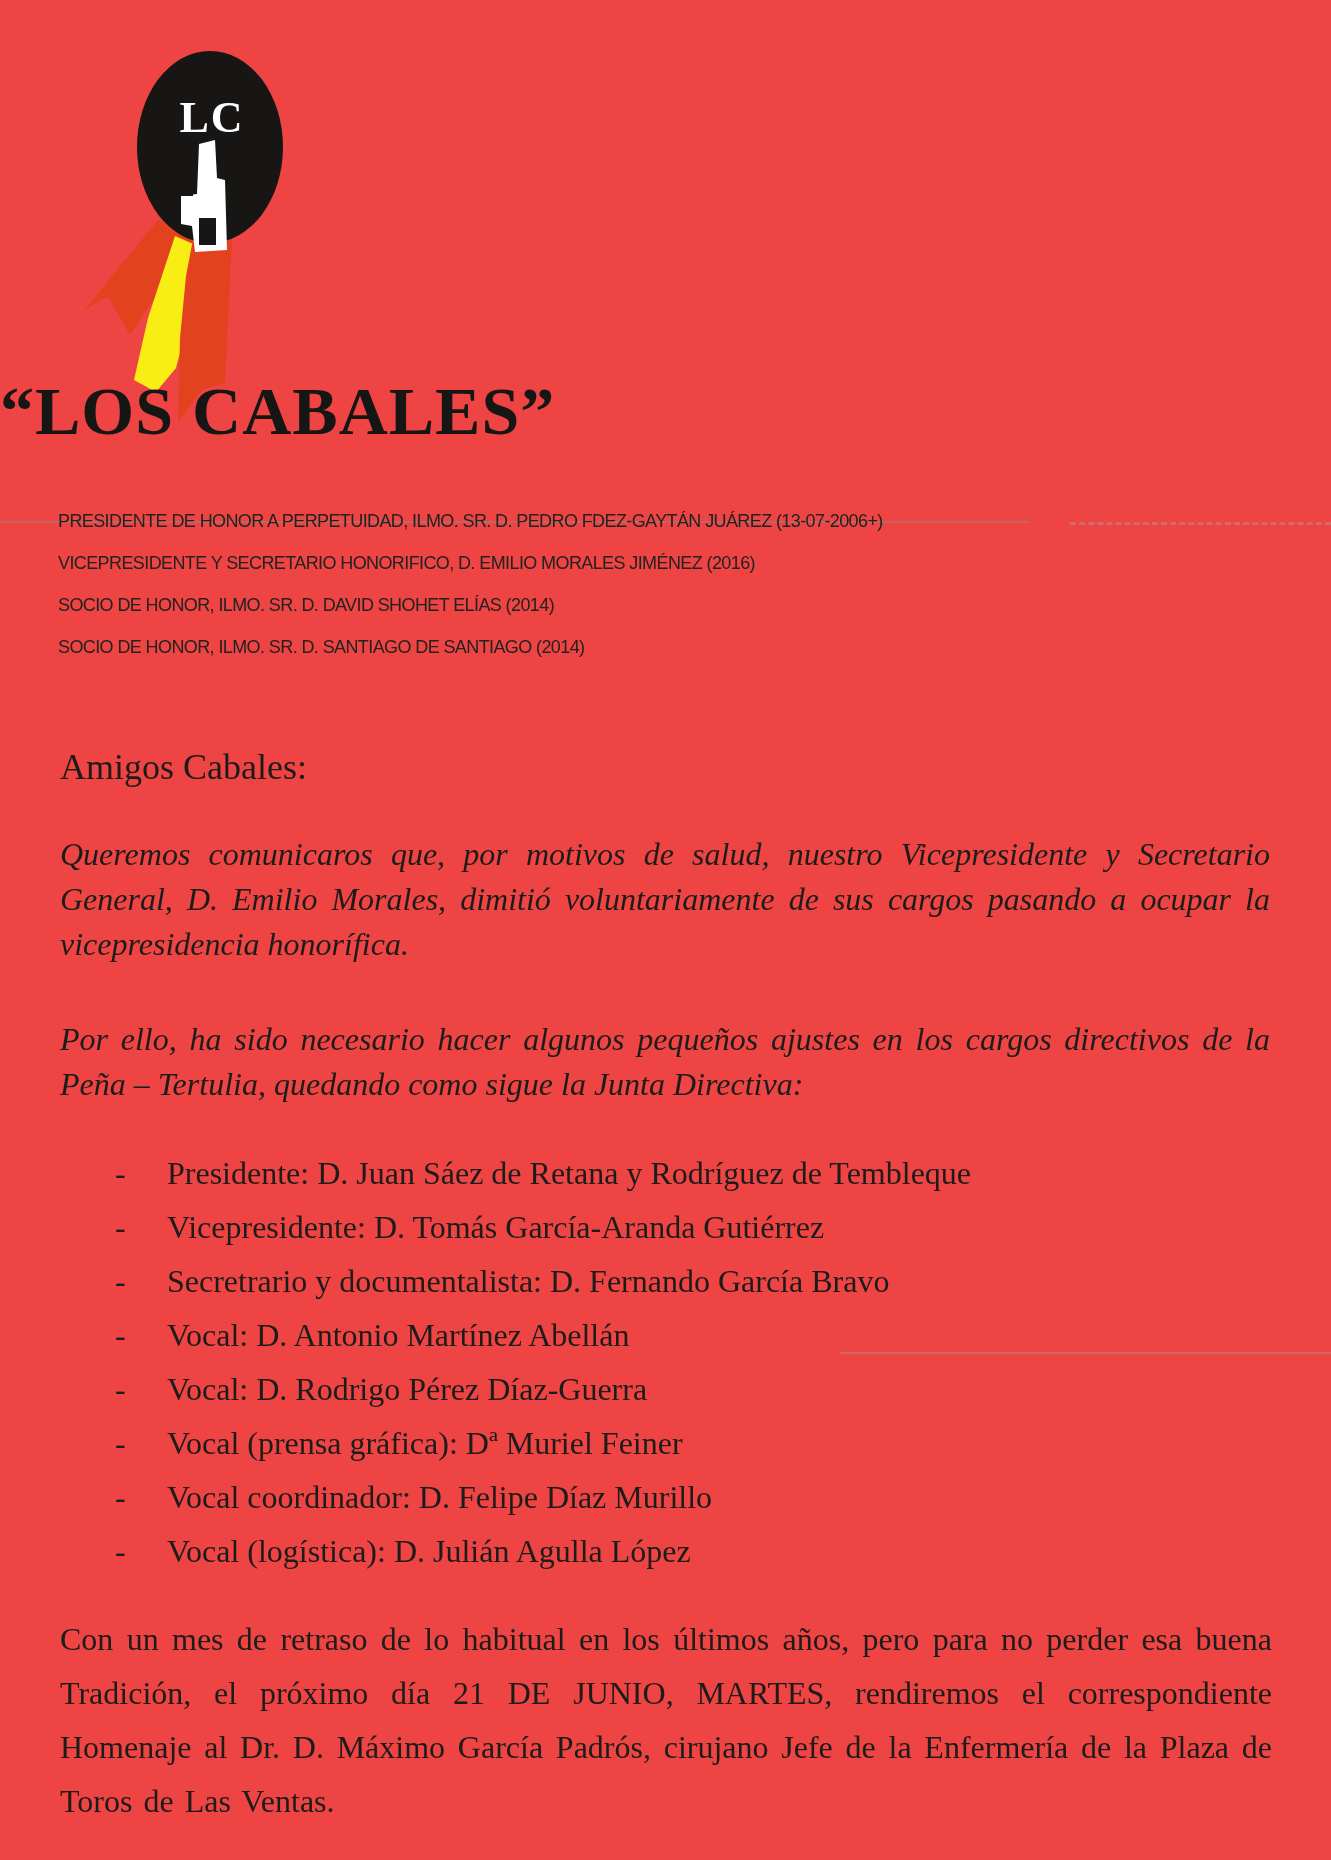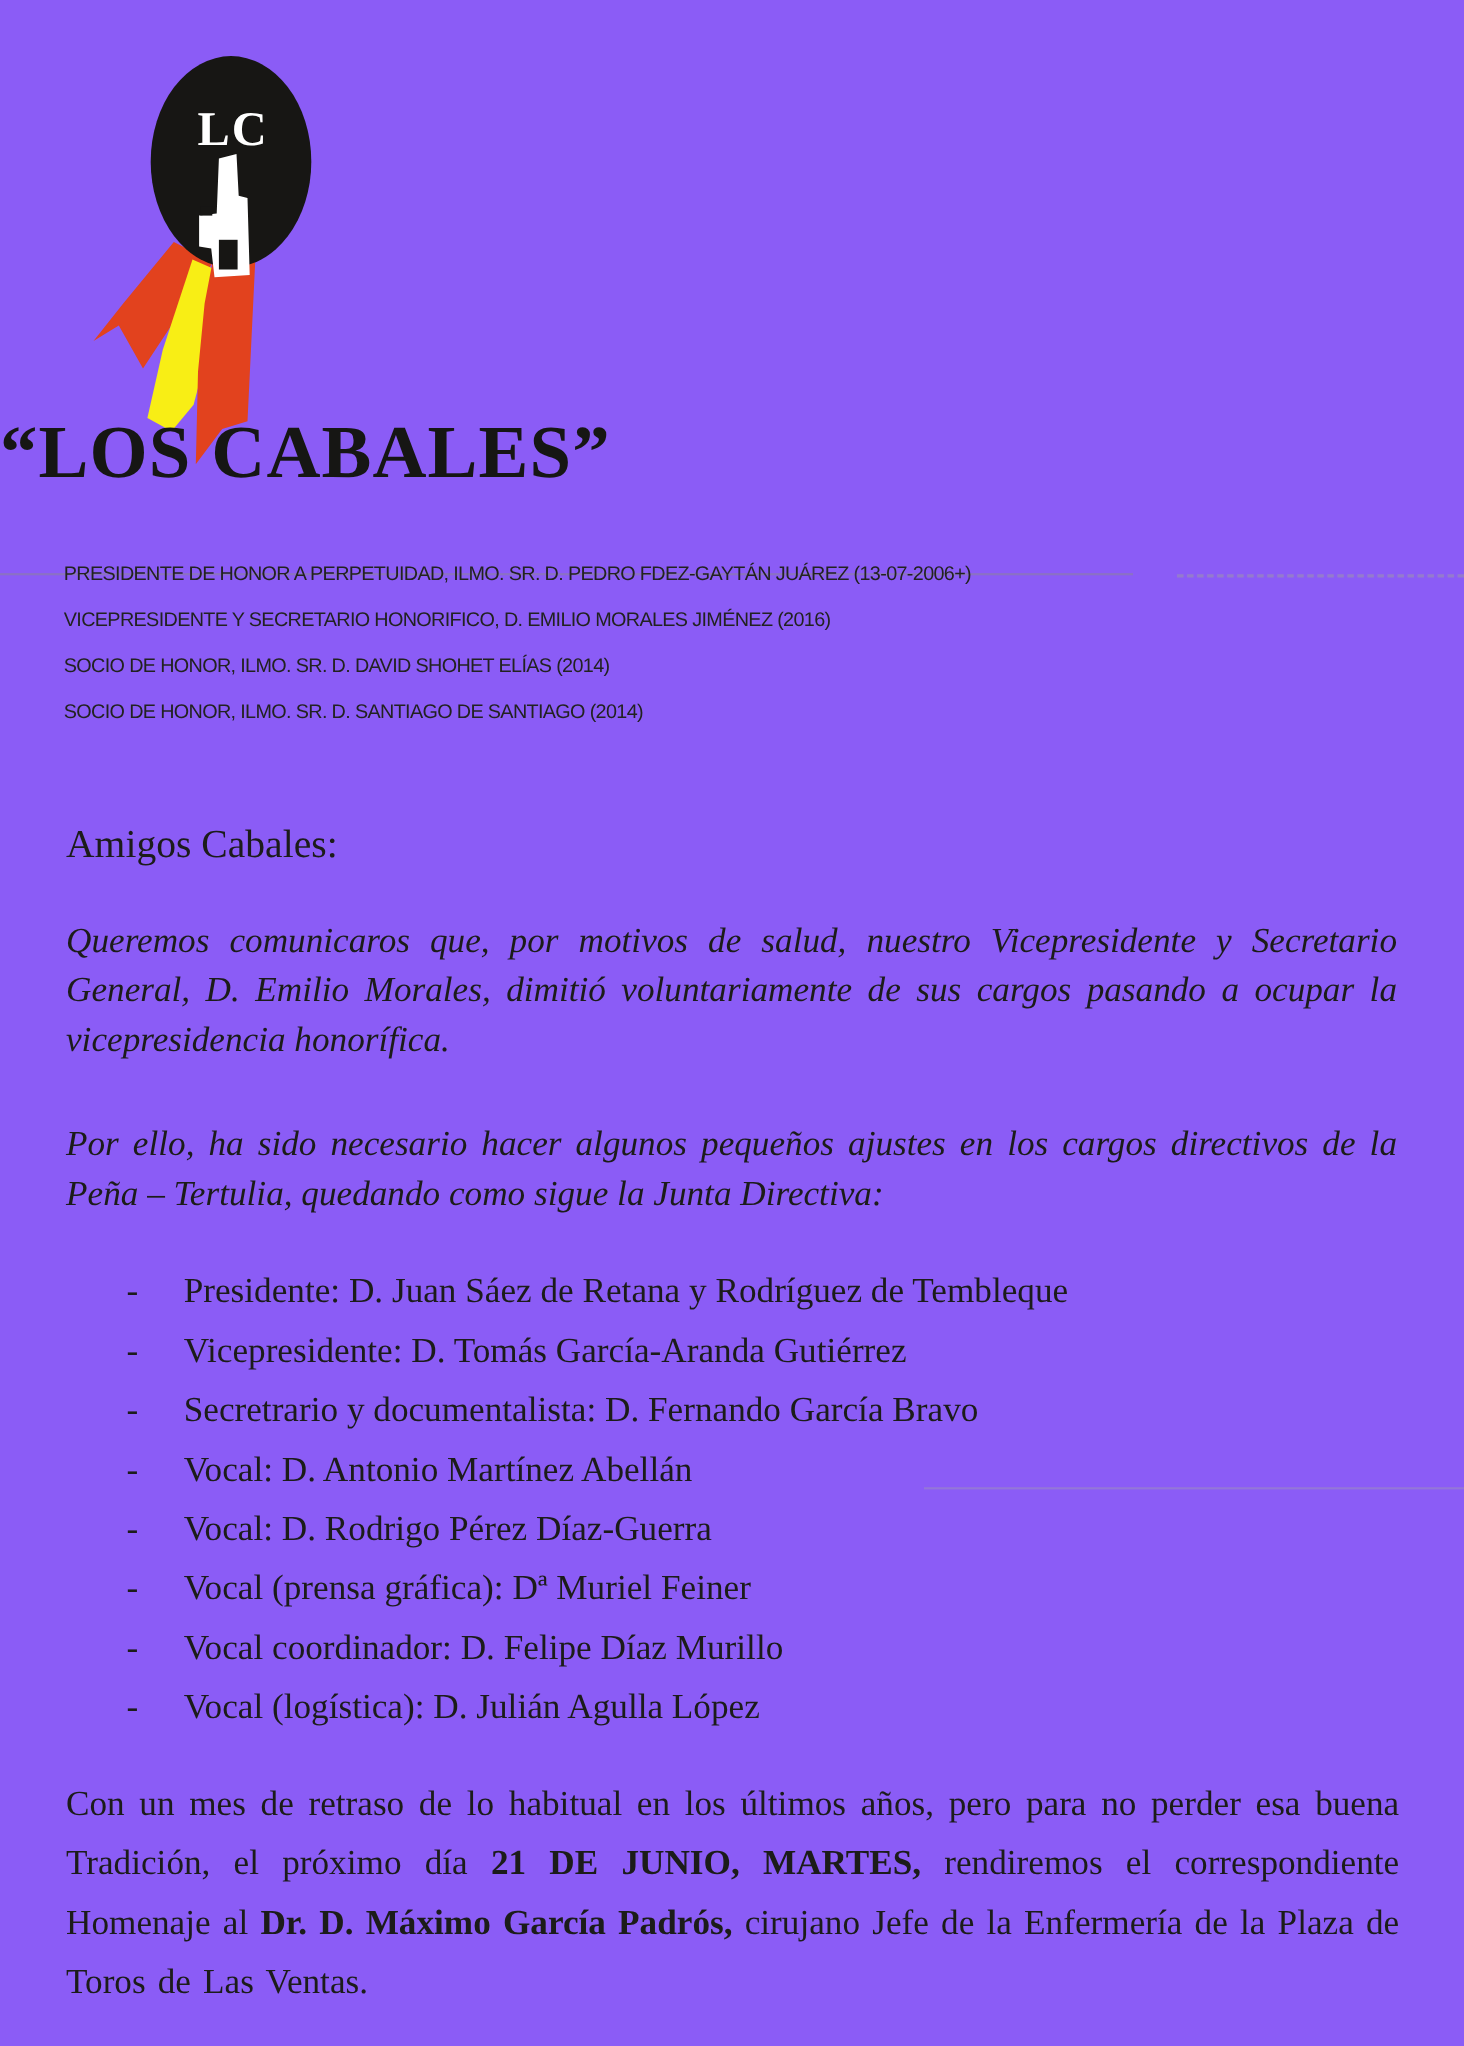--- a/index.html
+++ b/index.html
@@ -1,20 +1,20 @@
 <!DOCTYPE html>
 <html><head>
 <meta charset="utf-8">
 <style>
   html,body{margin:0;padding:0;background:#e9e9e7;}
   .page{
     position:relative;
     width:1331px;height:1860px;
     margin:0 auto;
-    background:#8b5cf6;
+    background:#ef4444;
     overflow:hidden;
     color:#1c1c1a;
     font-family:"Liberation Serif", serif;
   }
   
   .logo{position:absolute;left:78px;top:38px;width:225px;height:425px;}
   
   .title{
     position:absolute;left:0;top:372px;width:1220px;
     text-align:left;
@@ -59,21 +59,21 @@
     padding-left:55px;
   }
   .board .bullet{width:52px;flex:0 0 52px;}
   .closing{
     position:absolute;left:60px;top:1612px;width:1212px;
     font-size:32px;
     line-height:54px;
     text-align:justify;
     word-spacing:3px;
   }
-  .closing b{font-weight:bold;}
+  .closing b{font-weight:normal;}
   
   .artifact{position:absolute;pointer-events:none;}
   .art-a{left:0;top:521px;width:1030px;height:2px;background:rgba(140,140,138,0.45);}
   .art-b{left:1070px;top:522px;width:261px;border-top:3px dashed rgba(160,160,158,0.45);}
   .art-c{left:840px;top:1352px;width:491px;height:2px;background:rgba(165,165,162,0.35);}
 </style>
 </head>
 <body>
 
 <div class="page">

